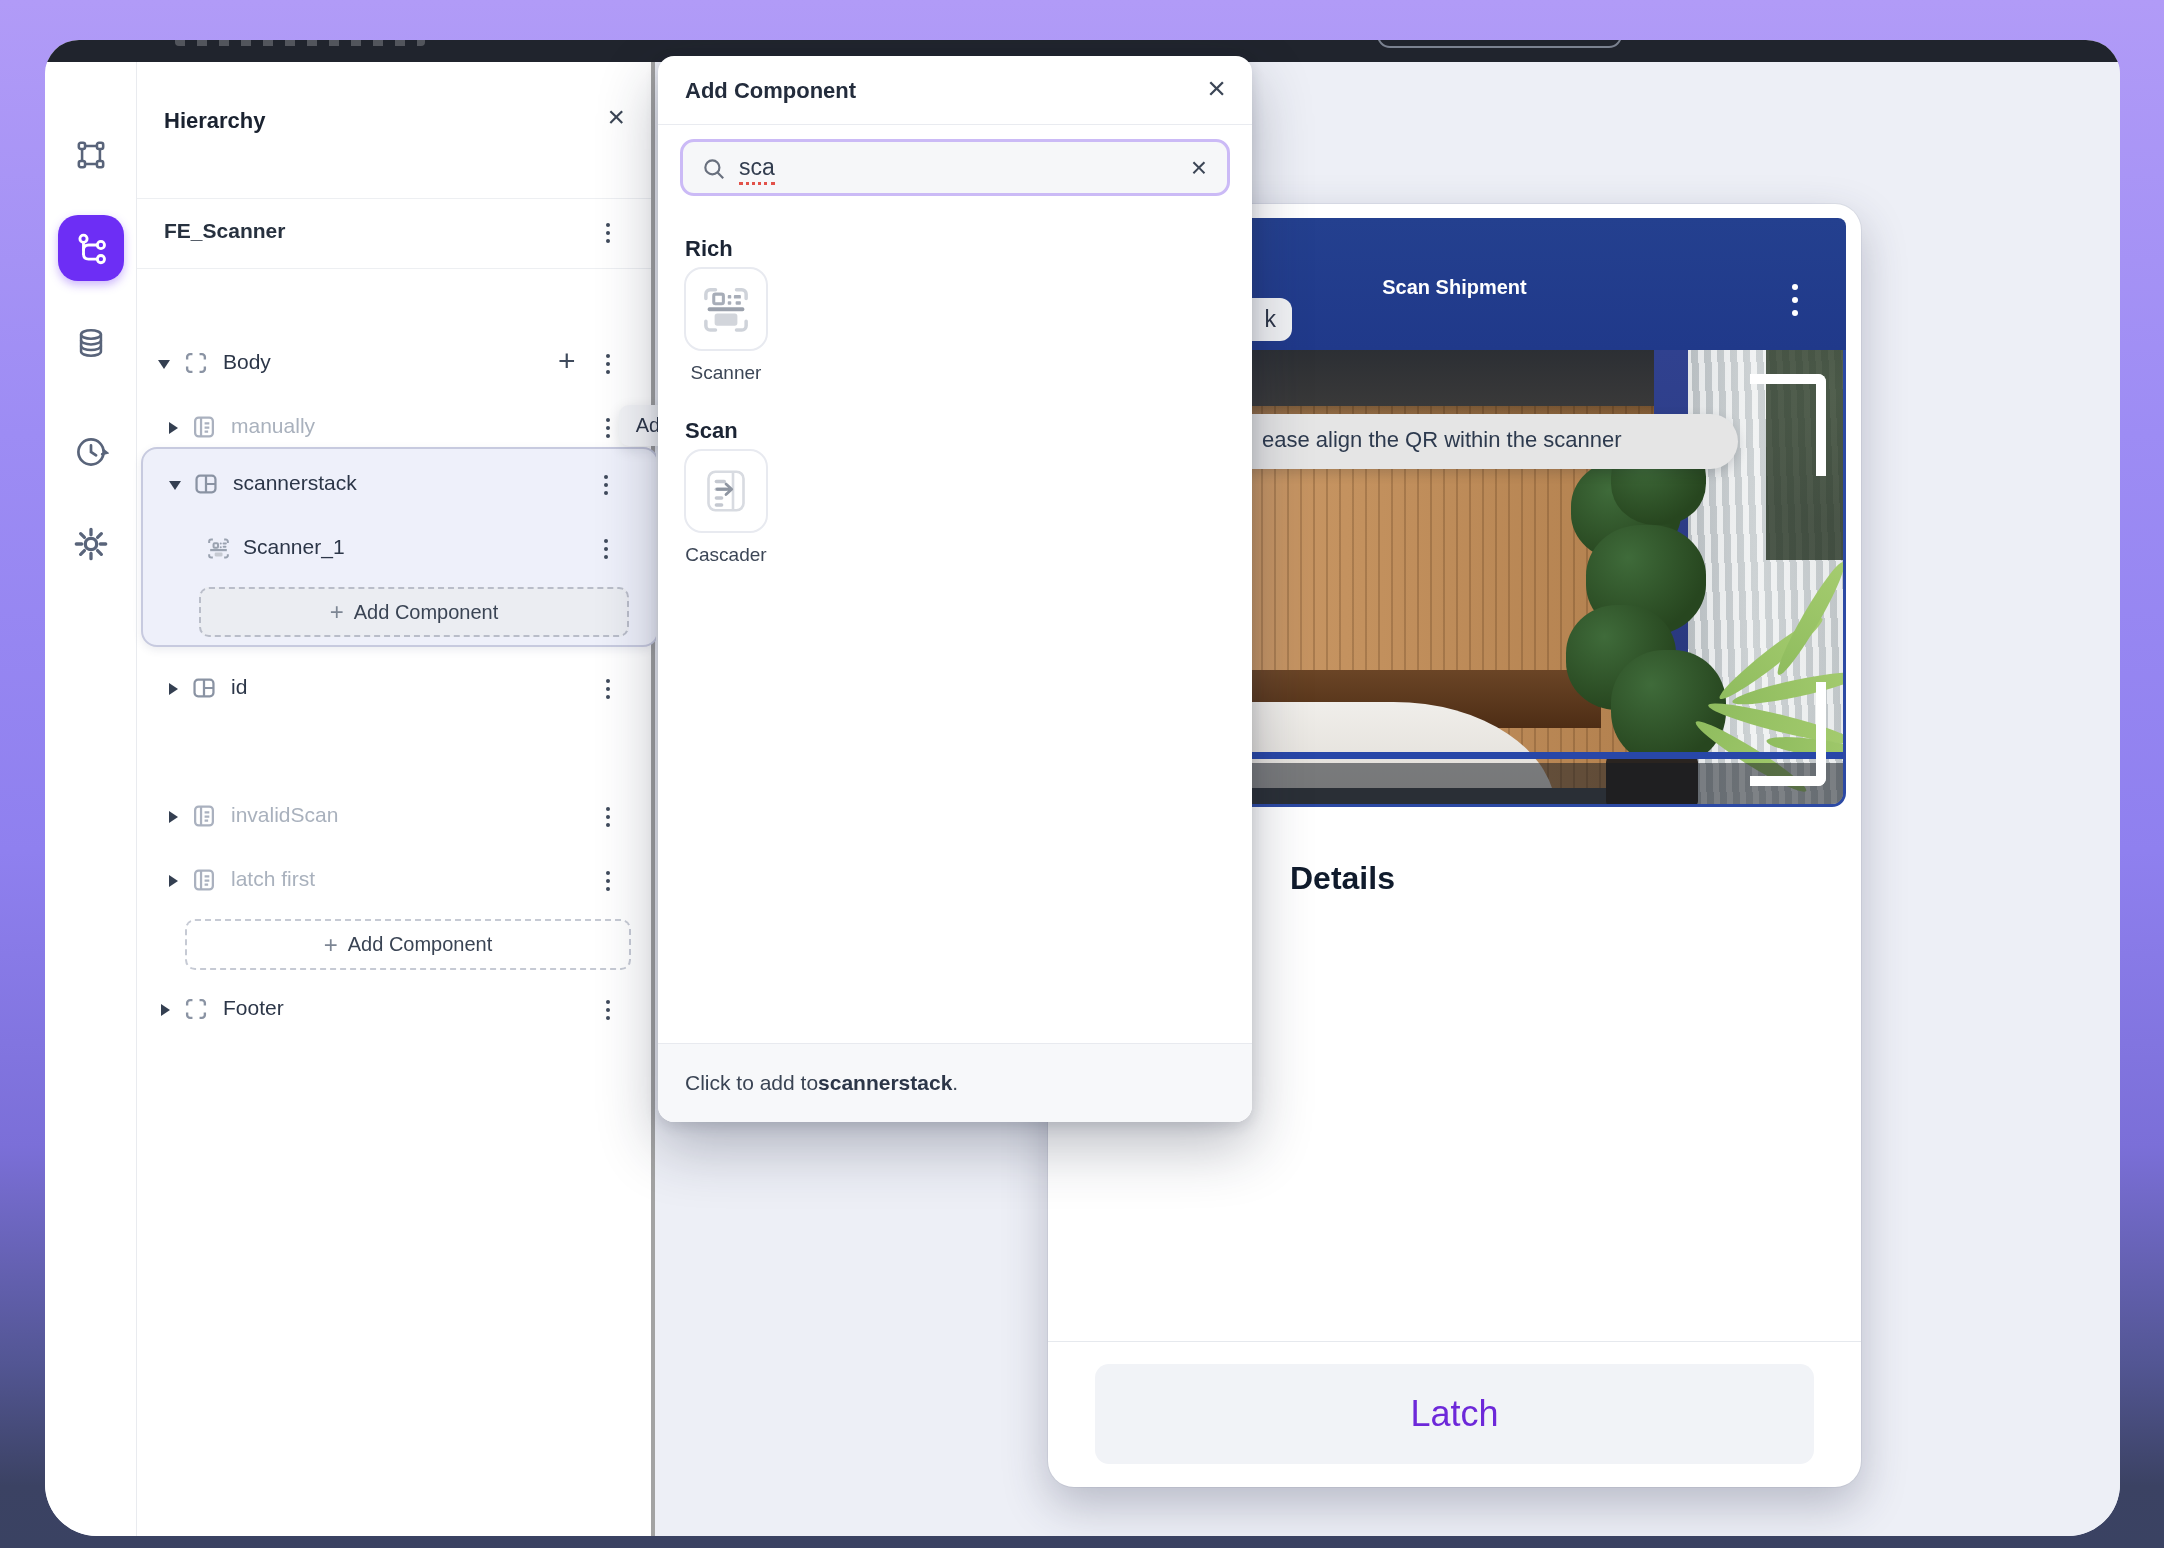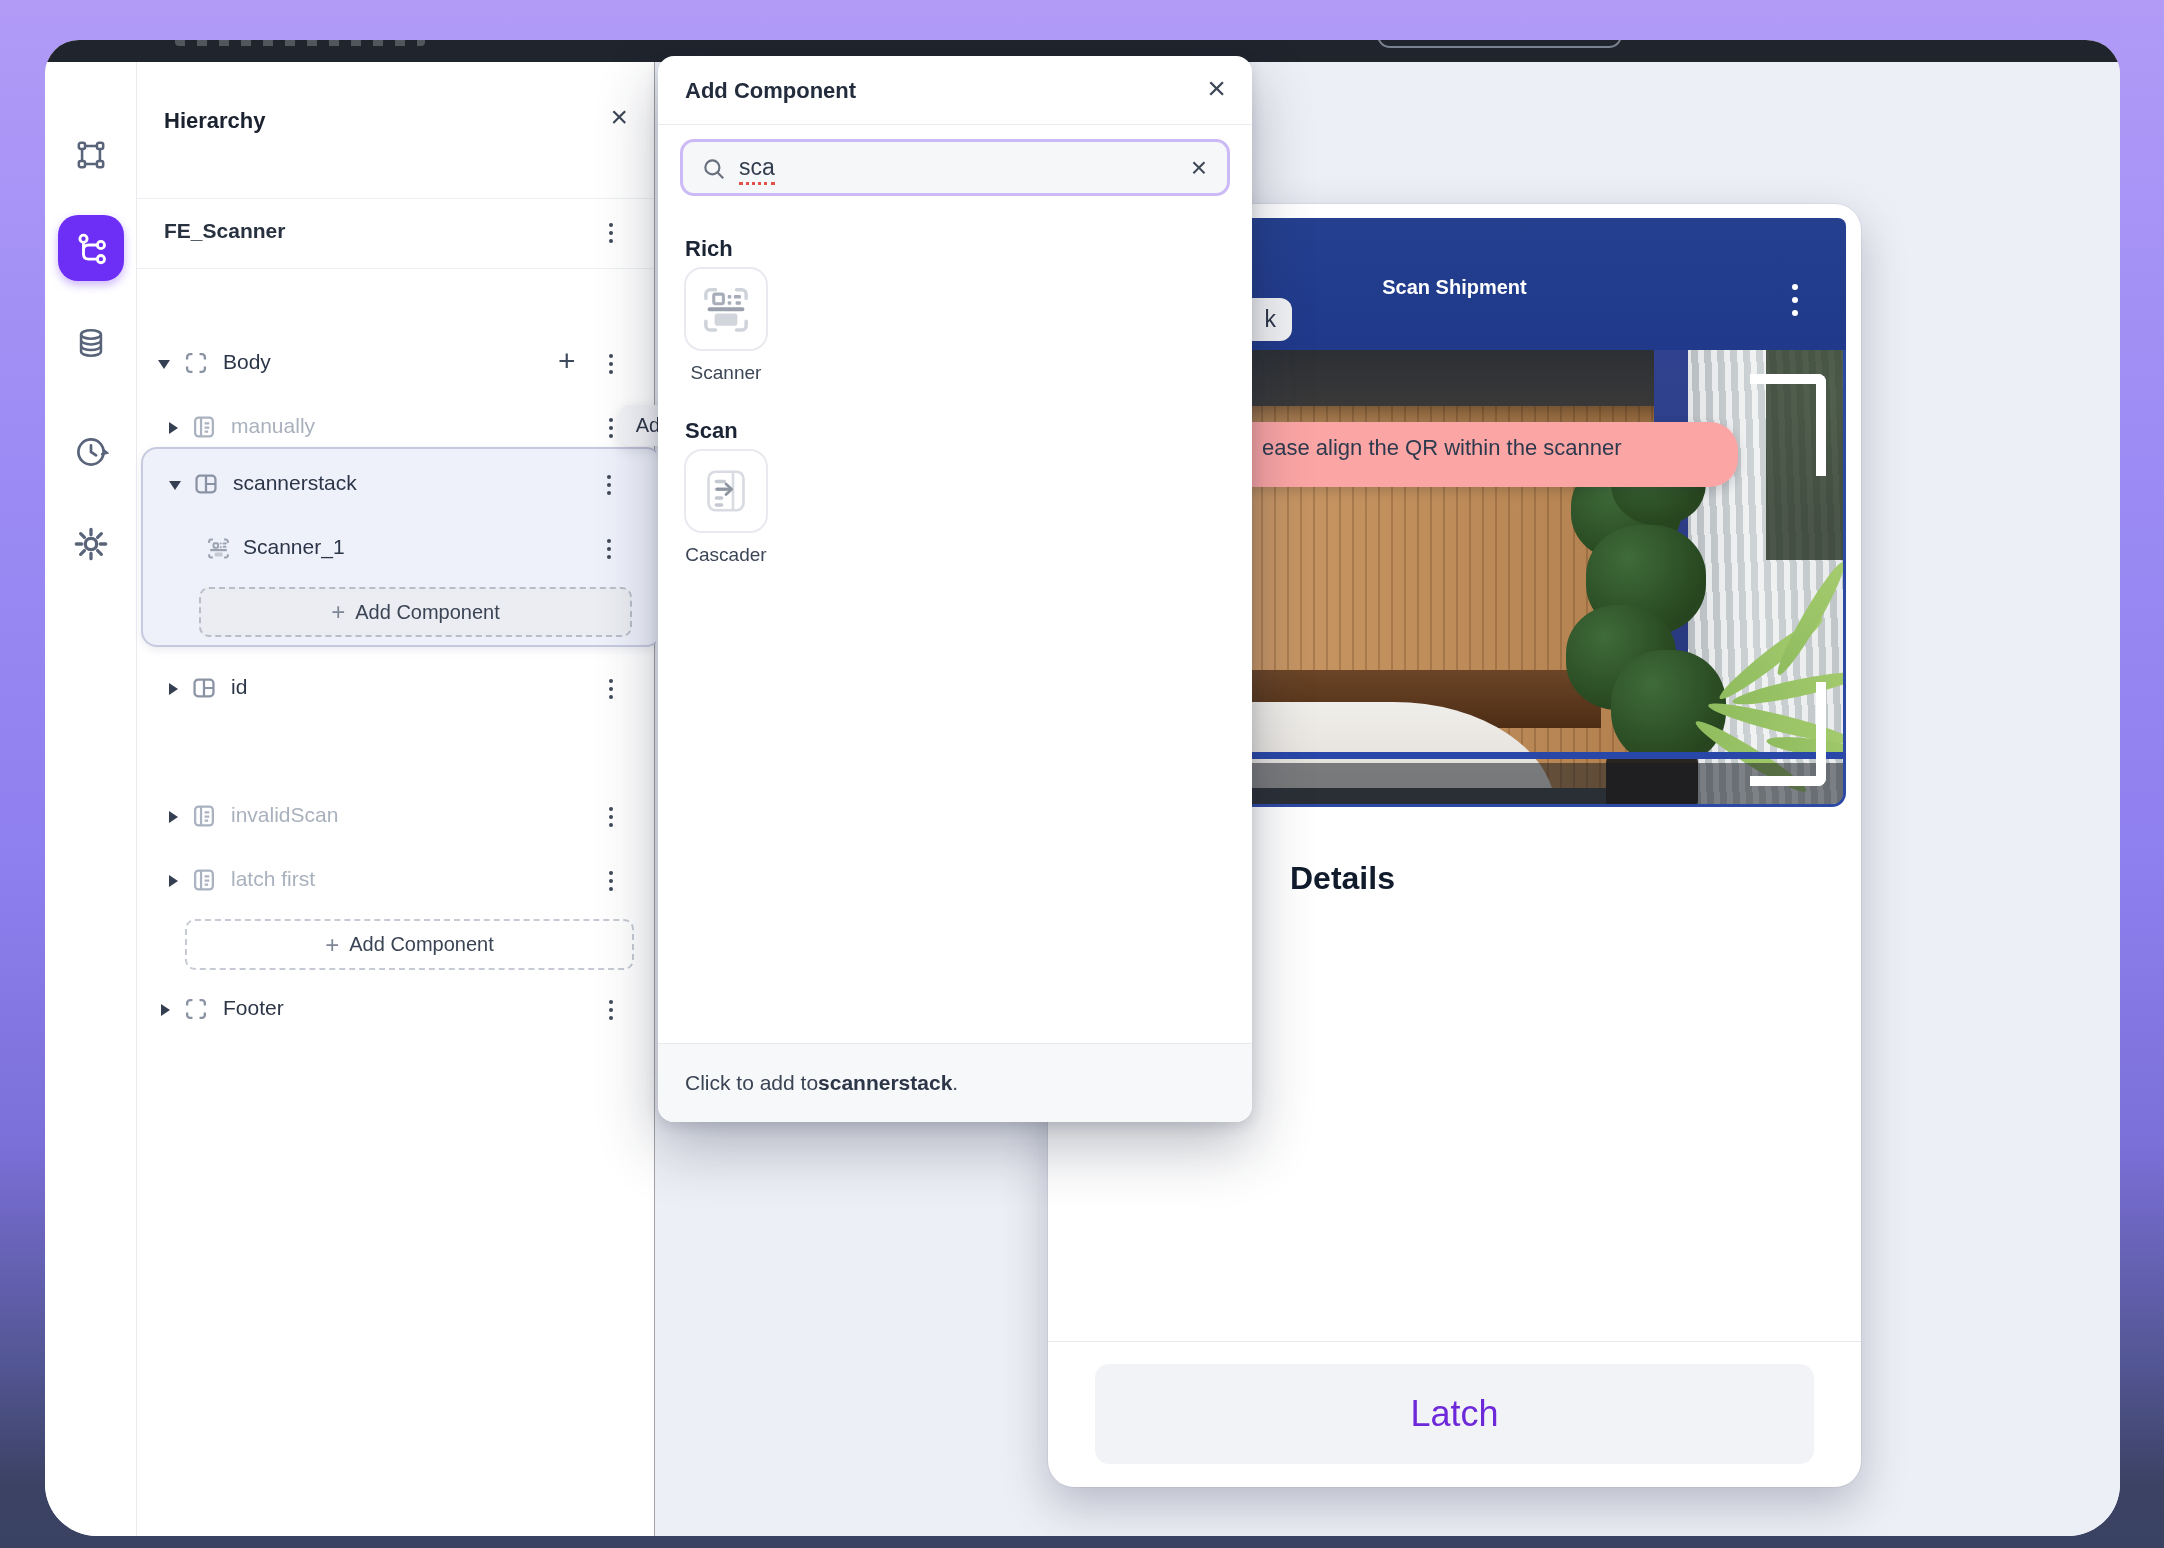--- a/index.html
+++ b/index.html
@@ -9,21 +9,21 @@
   
   #window{position:absolute;left:45px;top:40px;width:2075px;height:1496px;
           border-radius:34px 34px 52px 52px;overflow:hidden;background:#edeff6;}
   #titlebar{position:absolute;left:0;top:0;right:0;height:22px;background:#20242d;overflow:hidden;}
   #titlebar .ghost-text{position:absolute;left:130px;top:-4px;width:250px;height:10px;opacity:.45;
      background:repeating-linear-gradient(90deg,rgba(255,255,255,.5) 0 10px,transparent 10px 22px);border-radius:4px;}
   #titlebar .pill-outline{position:absolute;left:1332px;top:-26px;width:245px;height:34px;
      border:2px solid #7b8290;border-radius:13px;}
   
   #iconbar{position:absolute;left:0;top:22px;bottom:0;width:92px;background:#ffffff;border-right:1px solid #e9ebef;}
-  #hierarchy{position:absolute;left:92px;top:22px;bottom:0;width:518px;background:#ffffff;border-right:1px solid #a3a3a3;}
+  #hierarchy{position:absolute;left:92px;top:22px;bottom:0;width:518px;background:#ffffff;border-right:4px solid #a3a3a3;}
   #canvas{position:absolute;left:611px;top:22px;bottom:0;right:0;background:#edeff6;}
   
   .side-ic{position:absolute;left:0;width:92px;display:flex;justify-content:center;}
   .tile{position:absolute;left:13px;top:153px;width:66px;height:66px;border-radius:20px;background:#6d2ef5;
         display:flex;align-items:center;justify-content:center;box-shadow:0 4px 10px rgba(109,46,245,.35);}
   
   .panel-title-row{position:absolute;left:0;right:0;top:0;height:136px;}
   .panel-title{position:absolute;left:27px;top:46px;font-size:22px;font-weight:700;color:#1a2230;}
   .panel-close{position:absolute;right:26px;top:40px;font-size:30px;font-weight:300;color:#3c4656;line-height:1;cursor:default;}
   .hr{position:absolute;left:0;right:0;height:1px;background:#edeff2;}
@@ -98,21 +98,21 @@
   .window-sheer{position:absolute;left:622px;top:0;width:165px;height:457px;
         background:linear-gradient(90deg,#c3c8cb,#e0e4e5 40%,#ccd1d3);}
   .window-sheer:after{content:"";position:absolute;inset:0;
         background:repeating-linear-gradient(88deg,rgba(255,255,255,.55) 0 6px,rgba(150,158,163,.25) 6px 13px);}
   .outside-green{position:absolute;left:700px;top:0;width:90px;height:210px;
         background:radial-gradient(circle at 80% 20%,#2c3d27,#22301f 70%);opacity:.8;}
   .blob{position:absolute;border-radius:46%;background:radial-gradient(circle at 35% 30%,#3f6b3a,#27461f 72%);}
   .pot{position:absolute;left:540px;top:402px;width:92px;height:55px;background:#2a2420;border-radius:10px 10px 6px 6px;}
   .frond{position:absolute;width:130px;height:17px;border-radius:50%;background:linear-gradient(90deg,#8fbc5e,#a5cc6f);}
   
-  .alert-pill{position:absolute;left:-40px;top:72px;width:712px;height:65px;background:#fca5a5;border-radius:28px;
+  .alert-pill{position:absolute;left:-40px;top:64px;width:712px;height:55px;background:#e5e5e5;border-radius:28px;
               box-shadow:0 4px 12px rgba(20,25,40,.18);z-index:4;}
   .alert-pill span{position:absolute;left:236px;top:13px;font-size:22px;font-weight:500;color:#2d3a4e;white-space:nowrap;}
   .bracket-tr{position:absolute;left:684px;top:24px;width:76px;height:102px;border-top:10px solid #fff;border-right:10px solid #fff;border-radius:0 8px 0 0;z-index:4;}
   .bracket-br{position:absolute;left:684px;top:332px;width:76px;height:104px;border-bottom:10px solid #fff;border-right:10px solid #fff;border-radius:0 0 8px 0;z-index:4;}
   .scanline{position:absolute;left:0;right:0;top:402px;height:7px;background:#2847a8;z-index:3;}
   .cam-shade{position:absolute;left:0;right:0;top:413px;height:44px;background:rgba(22,26,34,.52);z-index:3;}
   .details{position:absolute;left:242px;top:656px;font-size:32px;font-weight:700;color:#101b2c;}
   .card-hr{position:absolute;left:0;right:0;top:1137px;height:1px;background:#e6e9ee;}
   .latch{position:absolute;left:47px;right:47px;top:1160px;height:100px;background:#f1f3f7;border-radius:14px;
          display:flex;align-items:center;justify-content:center;font-size:36px;color:#6d28d9;}

